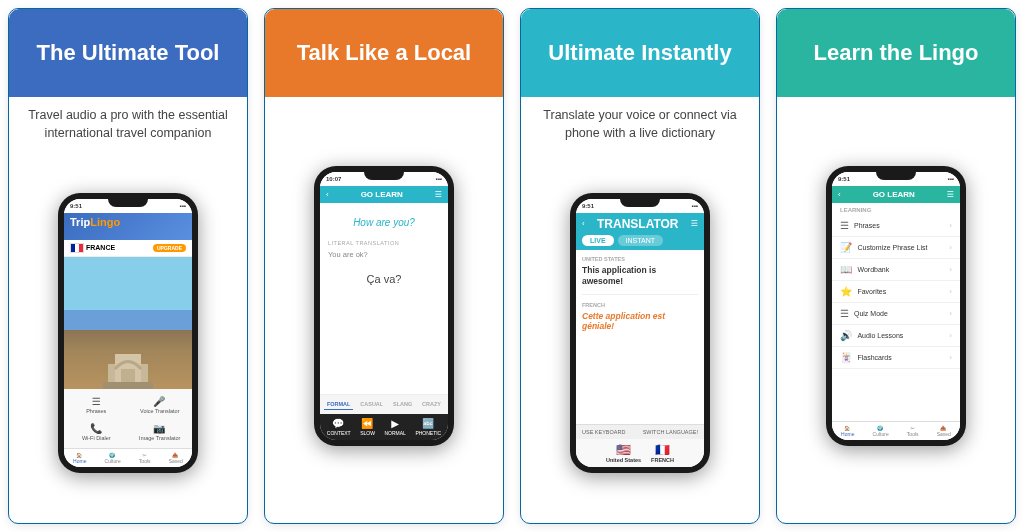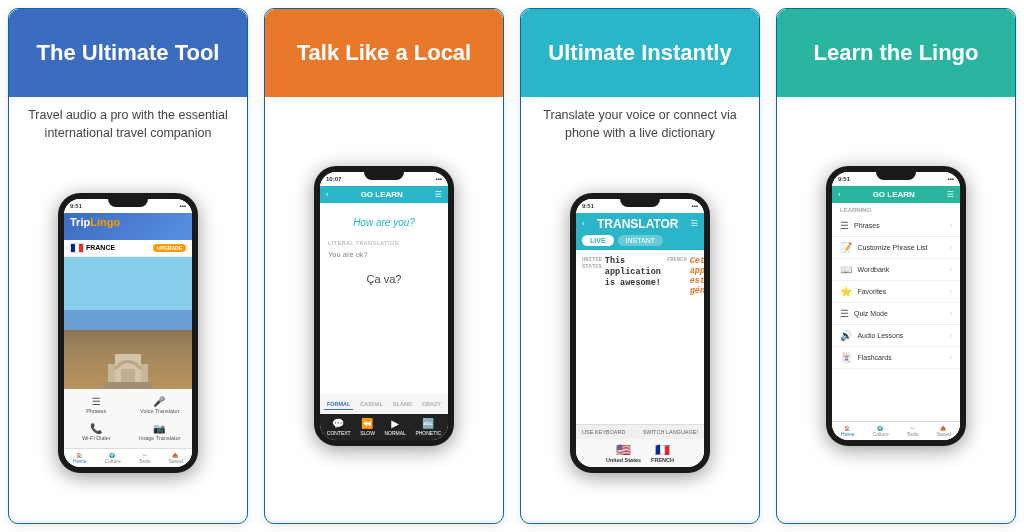--- a/index.html
+++ b/index.html
@@ -320,23 +320,22 @@
       border-radius: 10px;
       color: #fff;
       background: rgba(255,255,255,0.3);
     }
     .tab-pill.active-tab { background: #fff; color: #2ab5c8; font-weight: 700; }
 
     .screen3-content {
       flex: 1;
       padding: 6px;
       display: flex;
-      flex-direction: row;
+      flex-direction: column;
       gap: 3px;
-      font-family: Liberation Mono, monospace;
     }
 
     .lang-label {
       font-size: 5.5px;
       color: #aaa;
       text-transform: uppercase;
       font-weight: 700;
     }
 
     .source-text {

